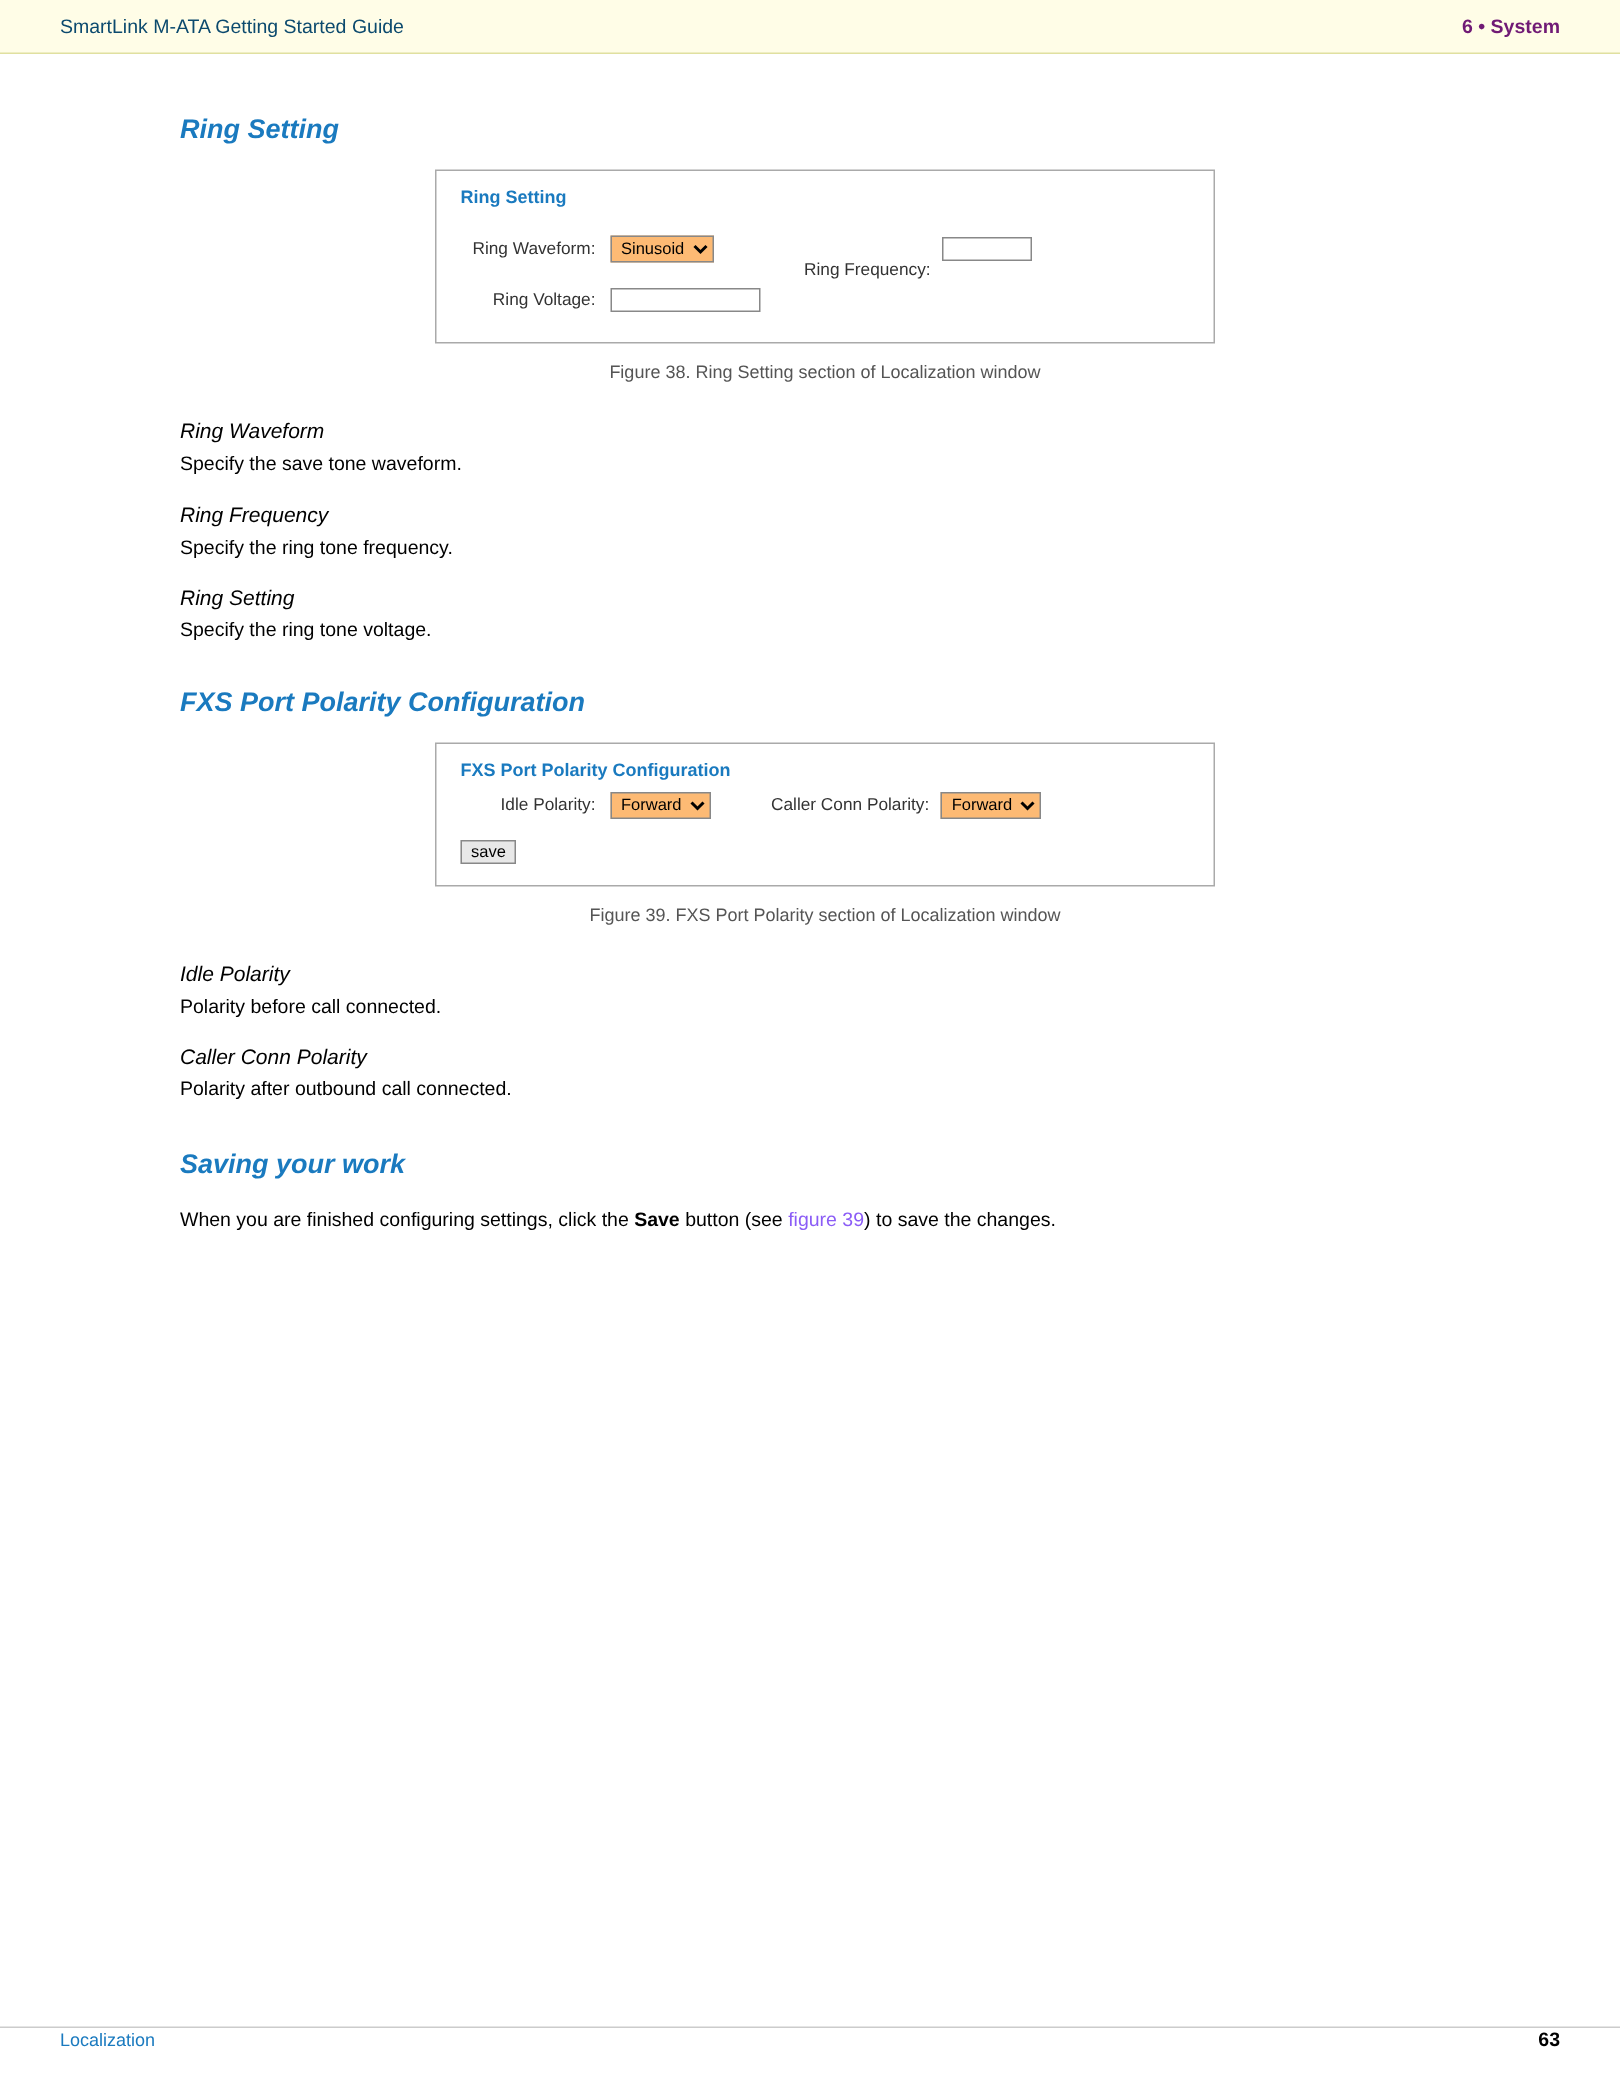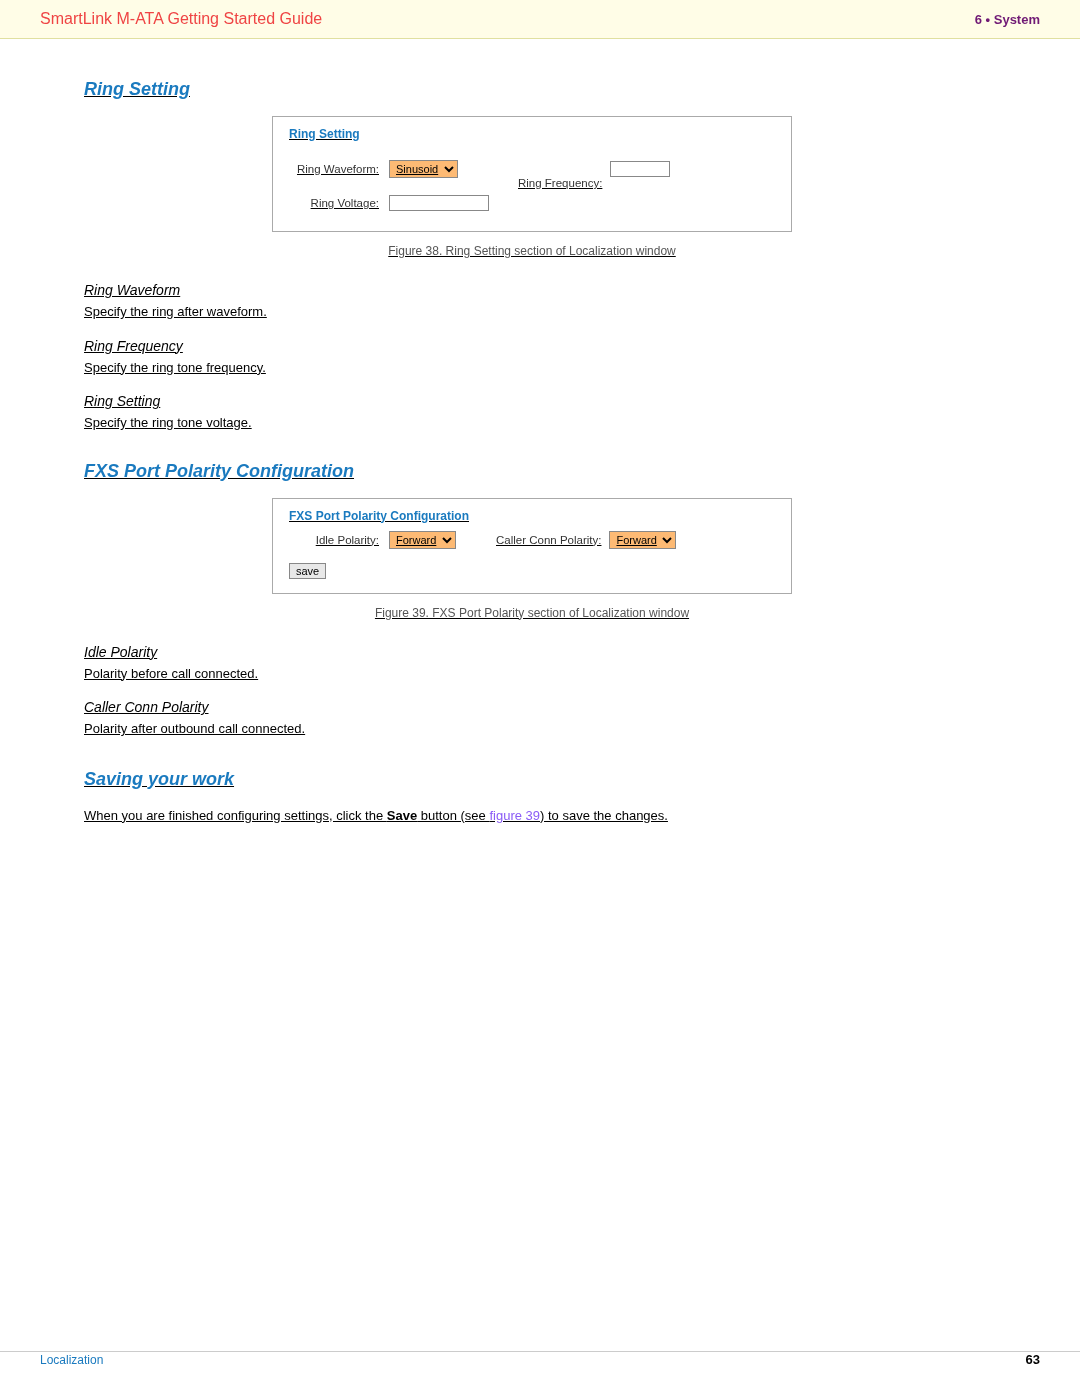--- a/index.html
+++ b/index.html
@@ -18,35 +18,34 @@
       background: #fffde7;
       border-bottom: 1px solid #e0e0a0;
       padding: 10px 40px;
       display: flex;
       justify-content: space-between;
       align-items: center;
     }
 
     .header-guide-title {
       font-family: Arial, sans-serif;
-      font-size: 16px;
-      color: #ef4444;
+      font-size: 13px;
+      color: #0c4a6e;
     }
 
     .header-chapter {
       font-family: Arial, sans-serif;
       font-size: 13px;
       font-weight: bold;
       color: #701a75;
     }
 
     
     .content {
-      padding: 40px 100px 80px 84px;
-      text-decoration: underline;
+      padding: 40px 100px 80px 120px;
     }
 
     
     .section-heading {
       font-family: Arial, sans-serif;
       font-size: 18px;
       font-weight: bold;
       font-style: italic;
       color: #1a7abf;
       margin-bottom: 16px;
@@ -224,21 +223,21 @@
       </div>
       <div class="figure-row">
         <span class="figure-label">Ring Voltage:</span>
         <input type="text" class="figure-input" style="width: 100px;">
       </div>
     </div>
   </div>
   <div class="figure-caption">Figure 38. Ring Setting section of Localization window</div>
 
   <h3 class="sub-heading">Ring Waveform</h3>
-  <p class="sub-text">Specify the ring after waveform.</p>
+  <p class="sub-text">Specify the save tone waveform.</p>
 
   <h3 class="sub-heading">Ring Frequency</h3>
   <p class="sub-text">Specify the ring tone frequency.</p>
 
   <h3 class="sub-heading">Ring Setting</h3>
   <p class="sub-text">Specify the ring tone voltage.</p>
 
   <h2 class="section-heading" style="margin-top: 28px;">FXS Port Polarity Configuration</h2>
 
   <div class="figure-container">

